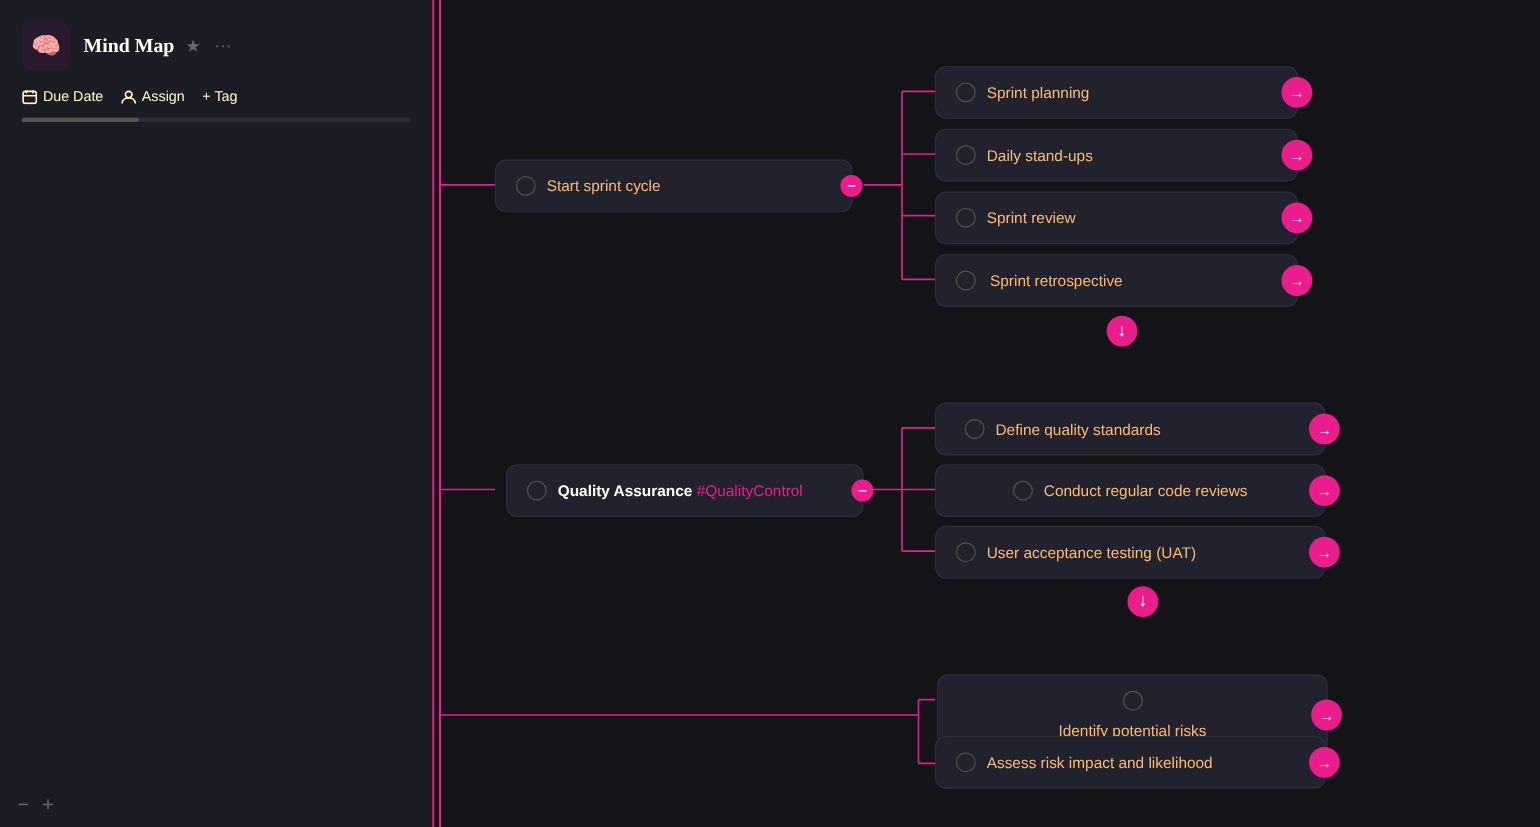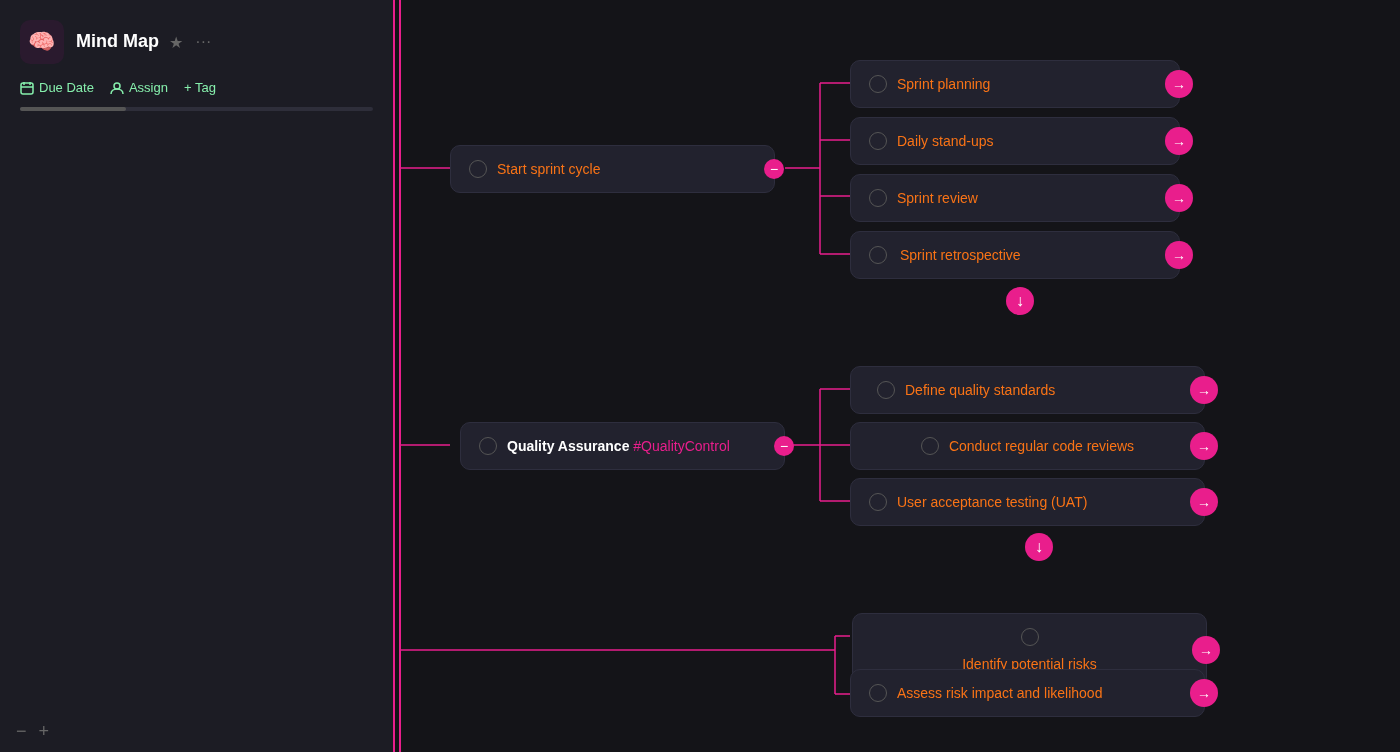--- a/index.html
+++ b/index.html
@@ -42,20 +42,21 @@
 
     .app-title-area {
       flex: 1;
     }
 
     .app-title {
       font-size: 18px;
       font-weight: 600;
       color: #ffffff;
       margin-bottom: 2px;
+      font-family: Liberation Serif, serif;
     }
 
     .star-btn, .more-btn {
       background: none;
       border: none;
       color: #666;
       cursor: pointer;
       font-size: 16px;
       padding: 2px;
     }
@@ -64,21 +65,21 @@
       display: flex;
       gap: 16px;
       align-items: center;
       margin-bottom: 12px;
     }
 
     .toolbar-item {
       display: flex;
       align-items: center;
       gap: 5px;
-      color: #86efac;
+      color: #fef9c3;
       font-size: 13px;
       cursor: pointer;
     }
 
     .toolbar-item svg { width: 14px; height: 14px; }
 
     .progress-bar-container {
       width: 100%;
       height: 4px;
       background: #2e2e3a;
@@ -120,21 +121,21 @@
     .node-checkbox {
       width: 18px; height: 18px;
       border-radius: 50%;
       border: 1.5px solid #555;
       flex-shrink: 0;
       background: none;
     }
 
     .node-label {
       font-size: 14px;
-      color: #f97316;
+      color: #fdba74;
     }
 
     .node-label .tag {
       color: #e91e8c;
       font-weight: 500;
     }
 
     .node-label.bold {
       font-weight: 700;
       color: #ffffff;

